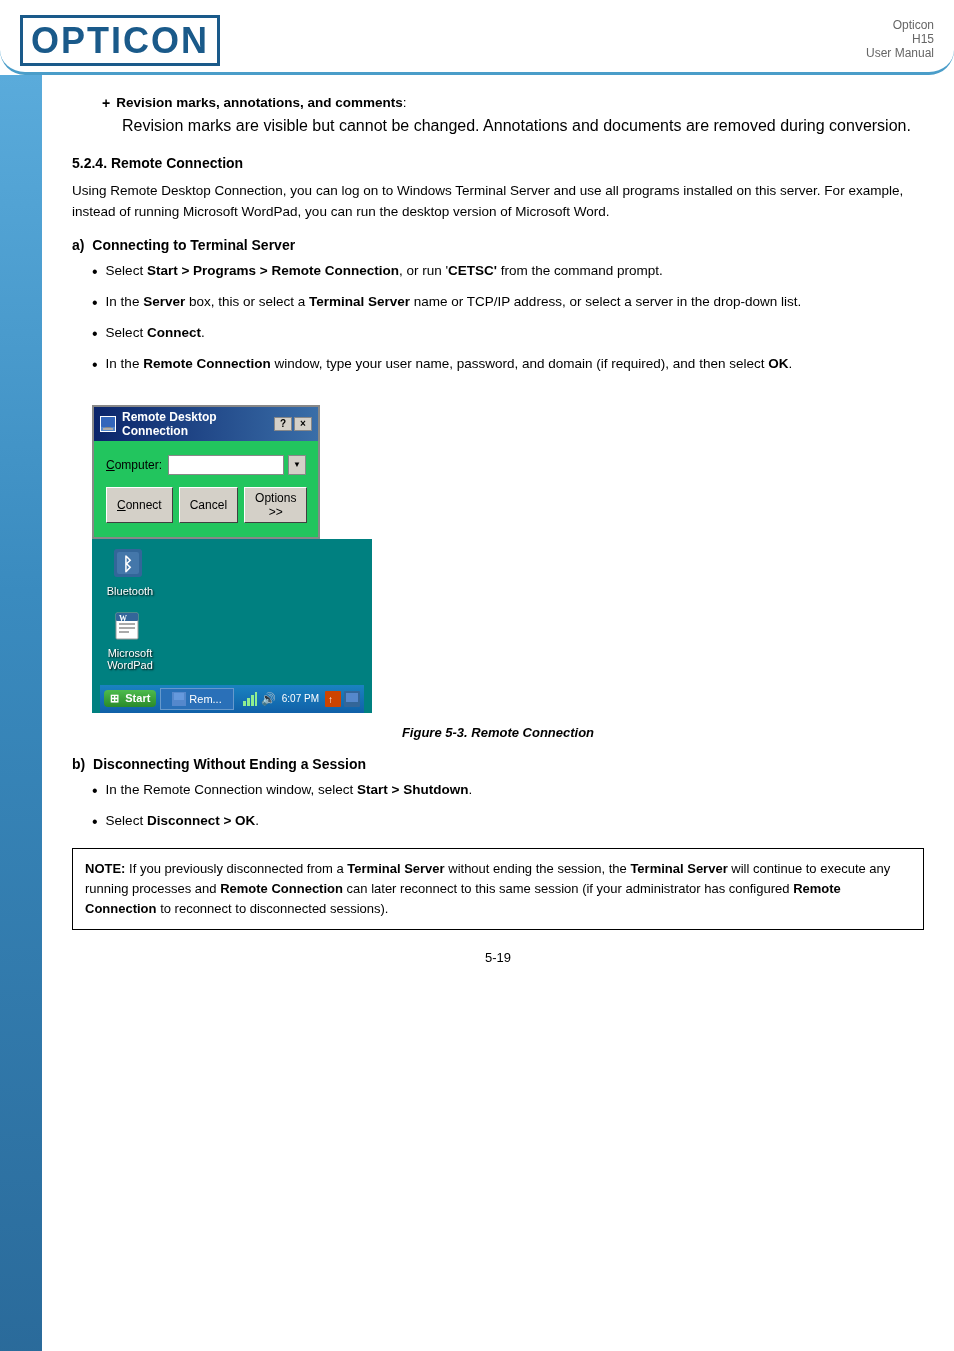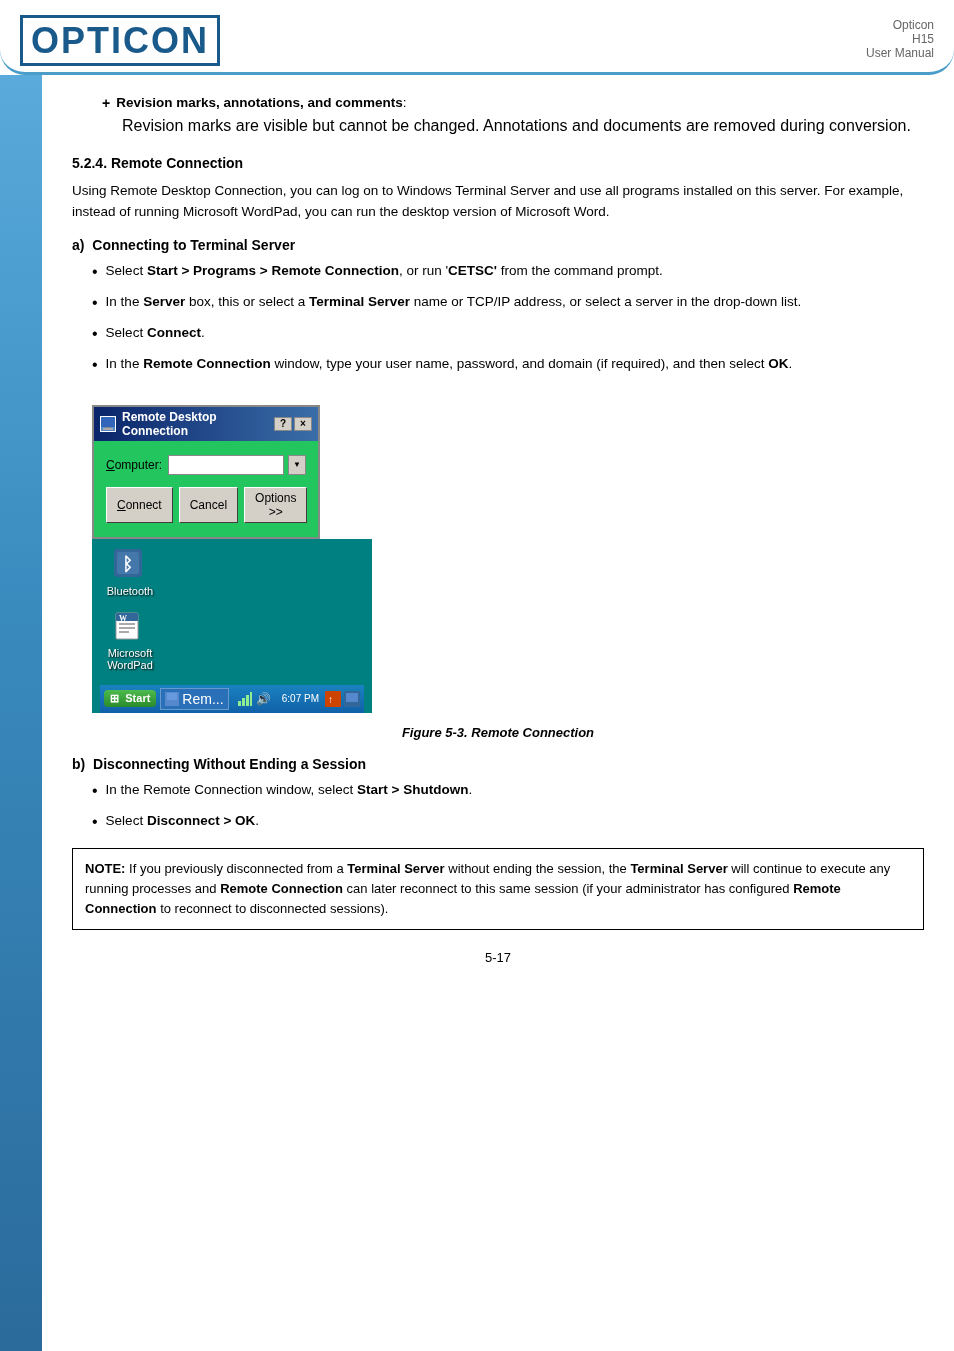--- a/index.html
+++ b/index.html
@@ -310,22 +310,22 @@
       font-size: 11px;
       font-weight: bold;
       padding: 2px 6px;
       border-radius: 4px;
       font-family: 'Tahoma', Arial, sans-serif;
     }
 
     .taskbar-item {
       background: #2a70b8;
       color: white;
-      font-size: 14px;
-      padding: 2px 4px;
+      font-size: 11px;
+      padding: 2px 11px;
       border: 1px solid #6699cc;
       display: flex;
       align-items: center;
       gap: 3px;
       height: 22px;
       font-family: 'Tahoma', Arial, sans-serif;
     }
 
     .taskbar-icon {
       width: 14px;
@@ -600,16 +600,16 @@
       <span> without ending the session, the </span>
       <strong>Terminal Server</strong>
       <span> will continue to execute any running processes and </span>
       <strong>Remote Connection</strong>
       <span> can later reconnect to this same session (if your administrator has configured </span>
       <strong>Remote Connection</strong>
       <span> to reconnect to disconnected sessions).</span>
     </div>
 
     
-    <div class="page-number">5-17</div>
+    <div class="page-number">5-19</div>
 
   </div>
 </div>
 
 </body></html>

